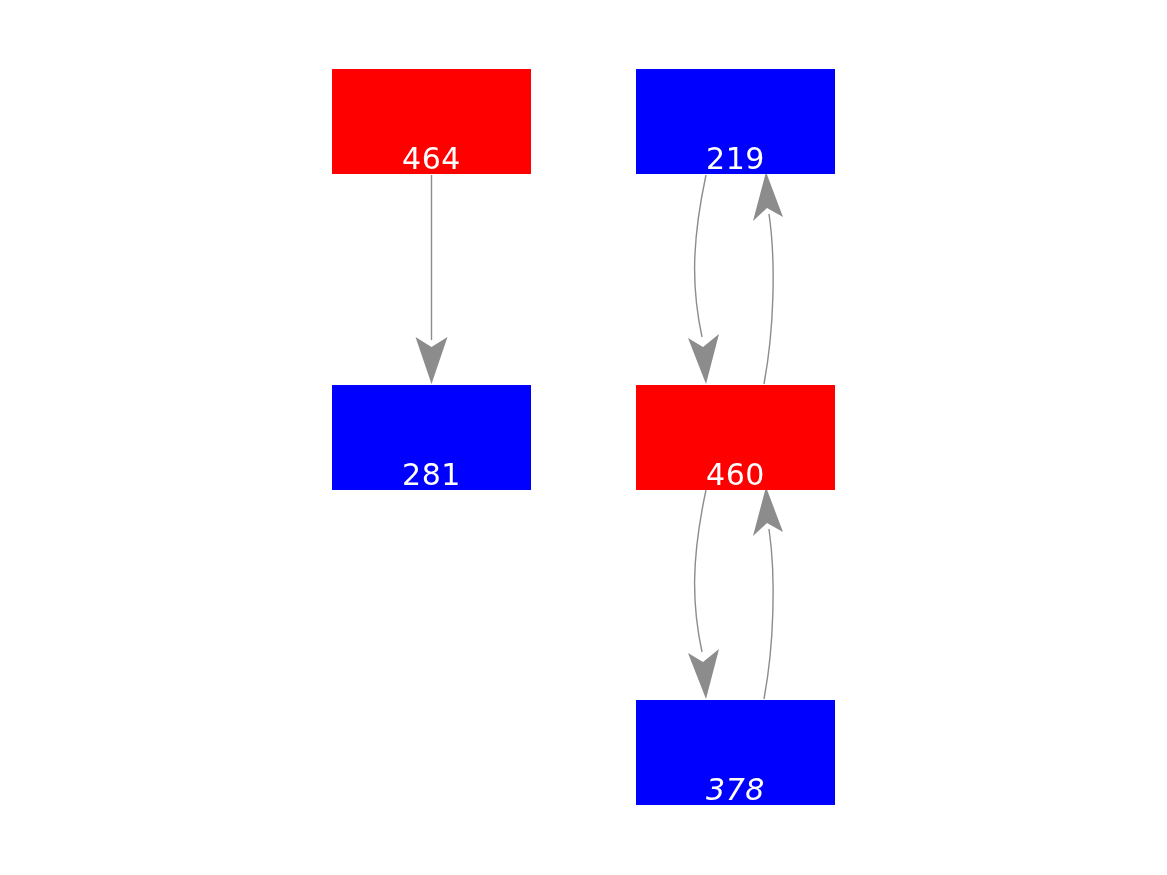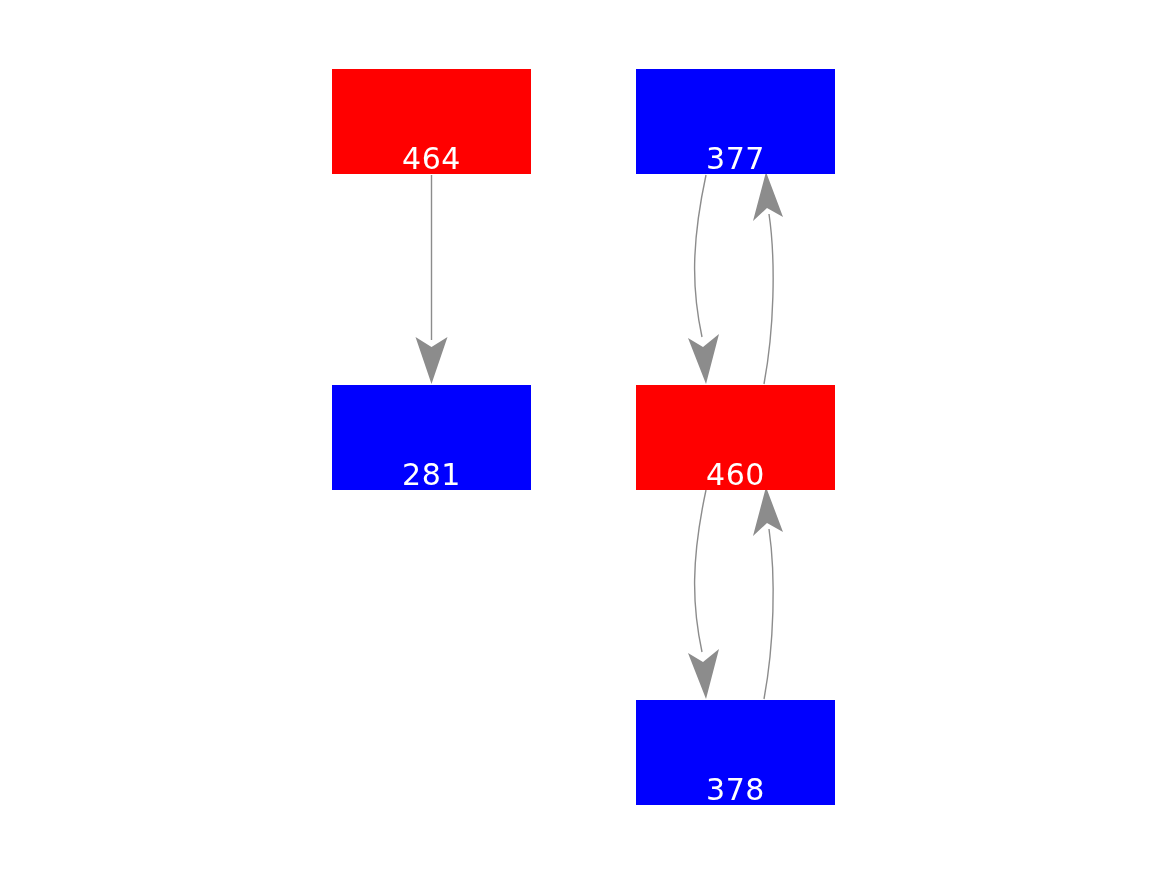--- a/index.html
+++ b/index.html
@@ -81,28 +81,28 @@
       <path class="edge-line" d="M 764 699 C 774 645, 776 577, 769 529"></path>
       <path class="arrow-head" d="M 766 487 L 783 532 L 767 523 L 753 536 Z"></path>
     </g>
   </svg>
 
   <div class="node" style="left:332px; top:69px; width:199px; height:105px; background:#ff0000;">
     <span class="node-label">464</span>
   </div>
 
   <div class="node" style="left:636px; top:69px; width:199px; height:105px; background:#0000ff;">
-    <span class="node-label">377</span>
+    <span class="node-label">219</span>
   </div>
 
   <div class="node" style="left:332px; top:385px; width:199px; height:105px; background:#0000ff;">
     <span class="node-label">281</span>
   </div>
 
   <div class="node" style="left:636px; top:385px; width:199px; height:105px; background:#ff0000;">
     <span class="node-label">460</span>
   </div>
 
-  <div class="node" style="left:636px; top:700px; width:199px; height:105px; background:#0000ff;">
+  <div class="node" style="left:636px; top:700px; width:199px; height:105px; background:#0000ff;font-style:italic;">
     <span class="node-label">378</span>
   </div>
 
 </div>
 
 </body></html>

